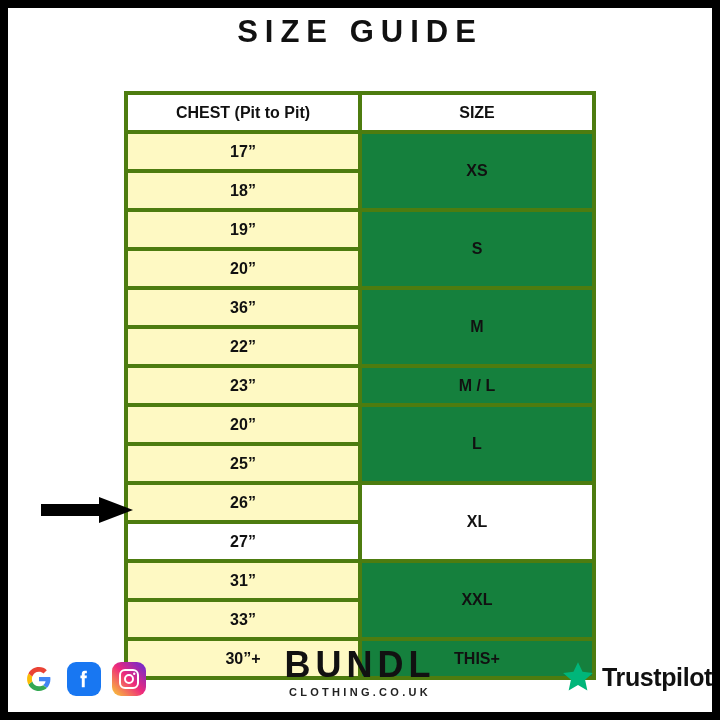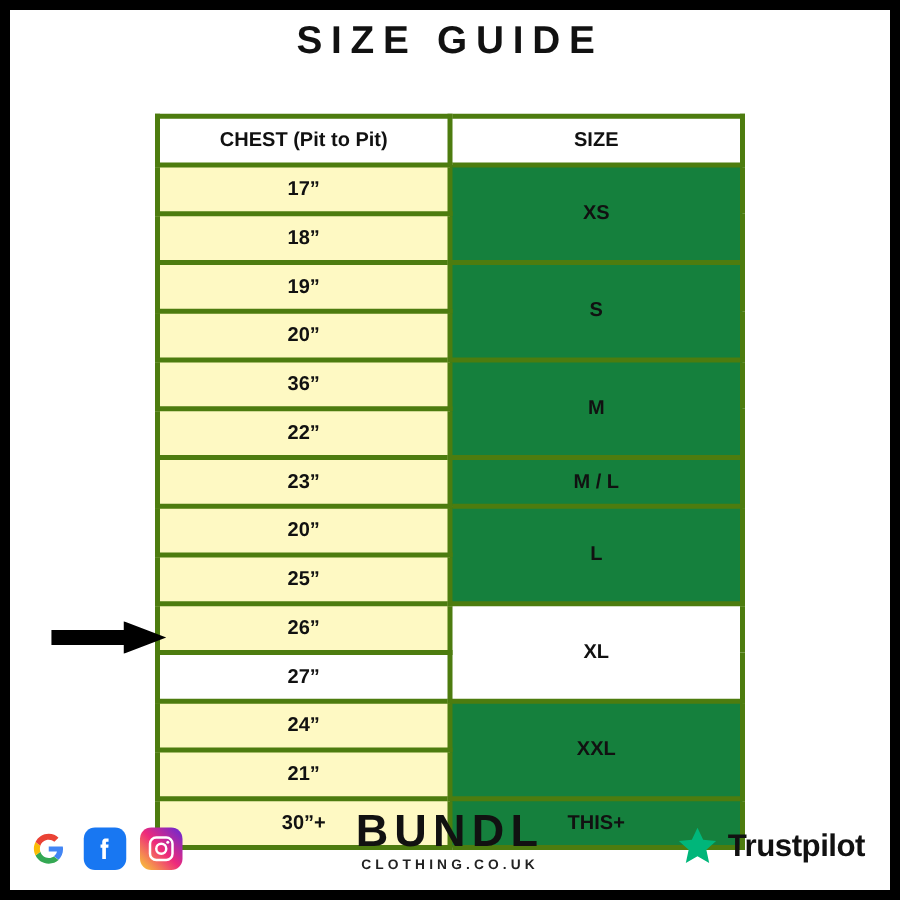--- a/index.html
+++ b/index.html
@@ -129,21 +129,21 @@
     background: #ffffff;
   }
   .soc-f {
     background: #1877F2;
   }
   .soc-i {
     background: linear-gradient(45deg, #f9ce34, #ee2a7b, #6228d7);
   }
   .trustpilot {
     position: absolute;
-    right: 20px;
+    right: 0;
     top: 652px;
     display: flex;
     align-items: center;
     gap: 7px;
   }
   .tp-text {
     font-size: 25px;
     font-weight: bold;
     color: #111111;
     letter-spacing: -0.4px;
@@ -203,25 +203,25 @@
 
         <tr>
           <td class="chest">26”</td>
           <td class="size hl" rowspan="2">XL</td>
         </tr>
         <tr>
           <td class="chest hl">27”</td>
         </tr>
 
         <tr>
-          <td class="chest">24”</td>
+          <td class="chest">31”</td>
           <td class="size" rowspan="2">XXL</td>
         </tr>
         <tr>
-          <td class="chest">21”</td>
+          <td class="chest">33”</td>
         </tr>
 
         <tr>
           <td class="chest">30”+</td>
           <td class="size">THIS+</td>
         </tr>
       </tbody>
     </table>
   </div>
 

